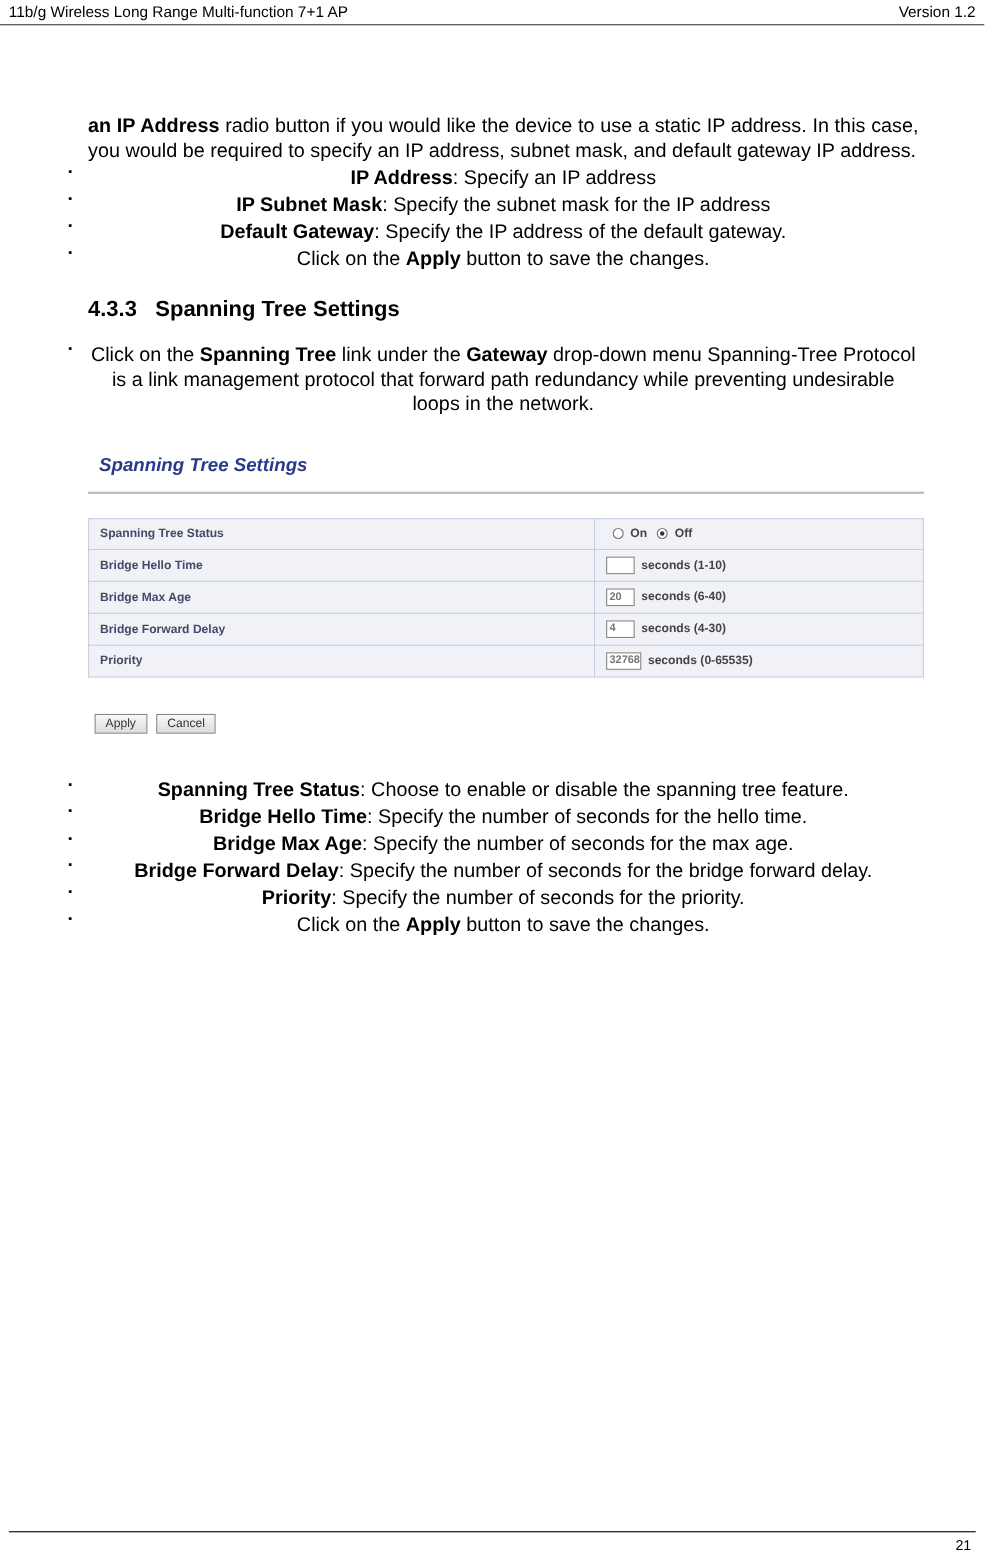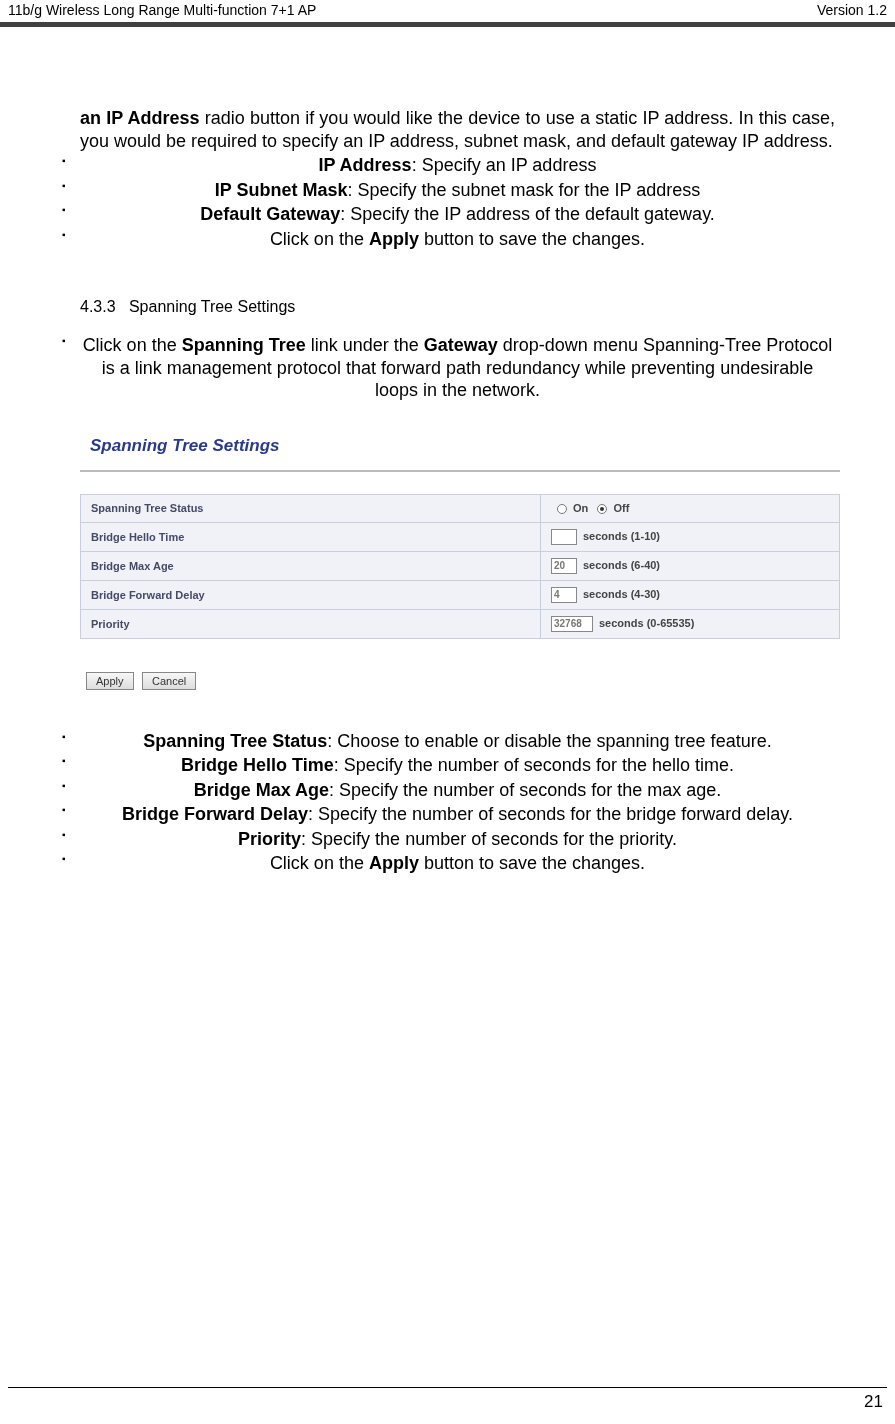--- a/index.html
+++ b/index.html
@@ -12,21 +12,21 @@
     position: relative;
   }
   .page {
     padding: 0;
   }
   .header-bar {
     display: flex;
     justify-content: space-between;
     font-size: 14px;
     padding: 2px 8px 4px 8px;
-    border-bottom: 5px solid #404040;
+    border-bottom: 1px solid #404040;
   }
   .content {
     padding: 80px 60px 0 80px;
   }
   .body-text {
     font-size: 18px;
     line-height: 1.25;
   }
   .intro-para {
     margin-left: 0;
@@ -46,23 +46,23 @@
     text-align: center;
   }
   ul.bullets li::before {
     content: "▪";
     position: absolute;
     left: 12px;
     top: 1px;
     font-size: 10px;
   }
   .section-heading {
-    font-size: 16px;
-    font-weight: normal;
-    margin: 48px 0 18px 0;
+    font-size: 20px;
+    font-weight: bold;
+    margin: 24px 0 18px 0;
   }
   .justify { text-align: justify; }
   b { font-weight: bold; }
 
   
   .stp-panel {
     margin: 28px 0 40px 0;
     width: 760px;
   }
   .stp-title {
@@ -109,21 +109,21 @@
     height: 16px;
     border: 1px solid #888;
     background: #fff;
     font-size: 10px;
     color: #777;
     vertical-align: middle;
     padding: 0 2px;
     line-height:14px;
     margin-right:6px;
   }
-  .tinput.w55 { width: 42px; }
+  .tinput.w55 { width: 32px; }
   .btn-row {
     margin-top: 32px;
     padding-left: 6px;
     filter: blur(0.5px);
   }
   .faux-btn {
     display: inline-block;
     border: 1px solid #888;
     background: linear-gradient(#f7f7f7,#ddd);
     font-size: 11px;
@@ -132,21 +132,21 @@
     padding: 2px 9px;
     margin-right: 4px;
   }
   .footer {
     position: absolute;
     bottom: 12px;
     left: 8px;
     right: 8px;
     border-top: 1px solid #000;
     text-align: right;
-    font-size: 17px;
+    font-size: 13px;
     padding-top: 4px;
     padding-right: 4px;
   }
 </style>
 </head>
 <body>
 
 <div class="page">
   <div class="header-bar">
     <span>11b/g Wireless Long Range Multi-function 7+1 AP</span>

